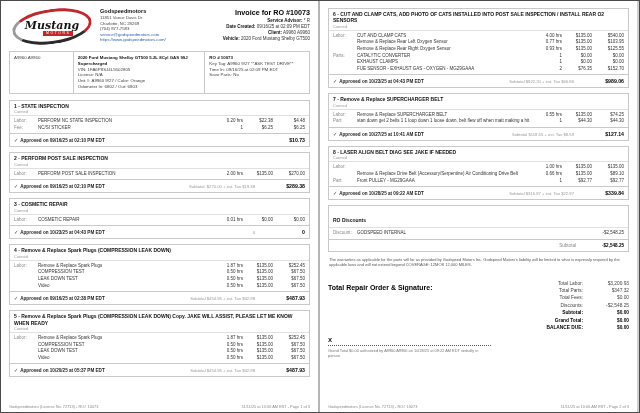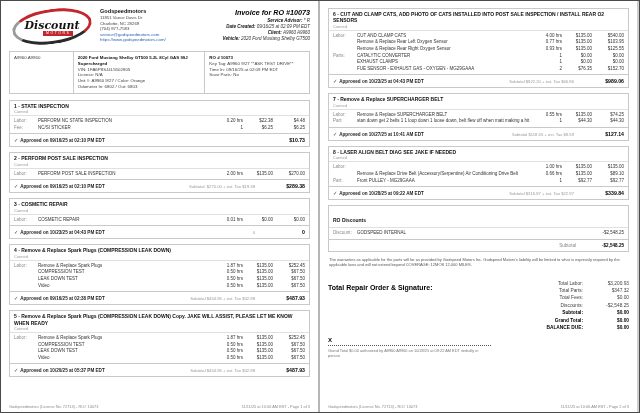--- a/index.html
+++ b/index.html
@@ -21,21 +21,21 @@
   .logo::after { content:""; position:absolute; inset:1px 3px; border-radius:50%;
     border:3px solid transparent; border-bottom-color:#2b2b2b; border-left-color:#9a9a9a; transform:rotate(-8deg); }
   .logo-text { position:absolute; top:11px; left:6px; right:6px; text-align:center;
     font-family:"DejaVu Serif", serif; font-style:italic; font-weight:bold; font-size:11px; color:#141414; }
   .logo-sub { position:absolute; top:23px; left:34px; background:#c1272d; color:#fff;
     font-size:3.5px; line-height:4.5px; padding:0 3px; letter-spacing:1.5px; }
   .company { width:102px; flex:none; }
   .company .cname { font-size:5.6px; font-weight:bold; color:#111; line-height:7px; }
   .company .cline { font-size:4.3px; line-height:5.6px; color:#444; }
   .company .clink { font-size:4.3px; line-height:5.6px; color:#2a5db0; text-decoration:none; display:block; }
-  .invhead { flex:1; text-align:right;font-style:italic; }
+  .invhead { flex:1; text-align:right; }
   .invhead .ititle { font-size:7.2px; font-weight:bold; color:#000; line-height:9px; margin-bottom:1px; }
   .invhead .ifield { font-size:4.5px; line-height:6px; color:#333; }
   .invhead .ifield b { color:#111; }
 
   
   .vehbox { display:flex; border:1px solid #c9c9c9; margin-bottom:6px; }
   .vehcell { padding:3px 4px; font-size:4.4px; line-height:5.8px; color:#444; box-sizing:border-box; }
   .vehcell.c1 { width:21%; }
   .vehcell.c2 { width:44%; border-left:1px solid #c9c9c9; }
   .vehcell.c3 { width:35%; border-left:1px solid #c9c9c9; }
@@ -86,21 +86,21 @@
     font-size:3.9px; color:#8a8a8a; }
 </style>
 </head>
 <body>
 
 <div class="stage">
 
   <div class="page page-1">
     <div class="hdr">
       <div class="logo">
-        <div class="logo-text">Discount</div>
+        <div class="logo-text">Mustang</div>
         <div class="logo-sub">MOTORS</div>
       </div>
       <div class="company">
         <div class="cname">Godspeedmotors</div>
         <div class="cline">11851 Vance Davis Dr</div>
         <div class="cline">Charlotte, NC 28269</div>
         <div class="cline">(704) 877-7583</div>
         <a class="clink" href="#">service@godspeedmotors.com</a>
         <a class="clink" href="#">https://www.godspeedmotors.com/</a>
       </div>

